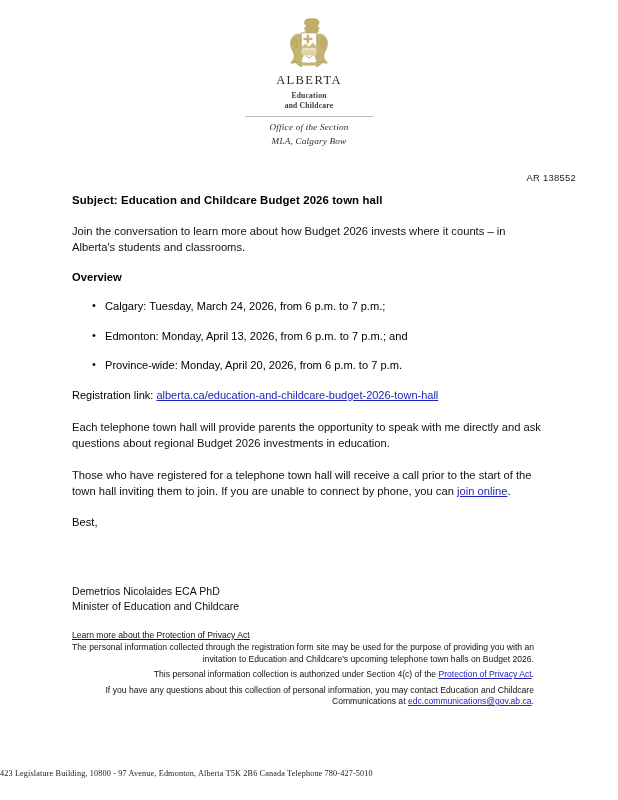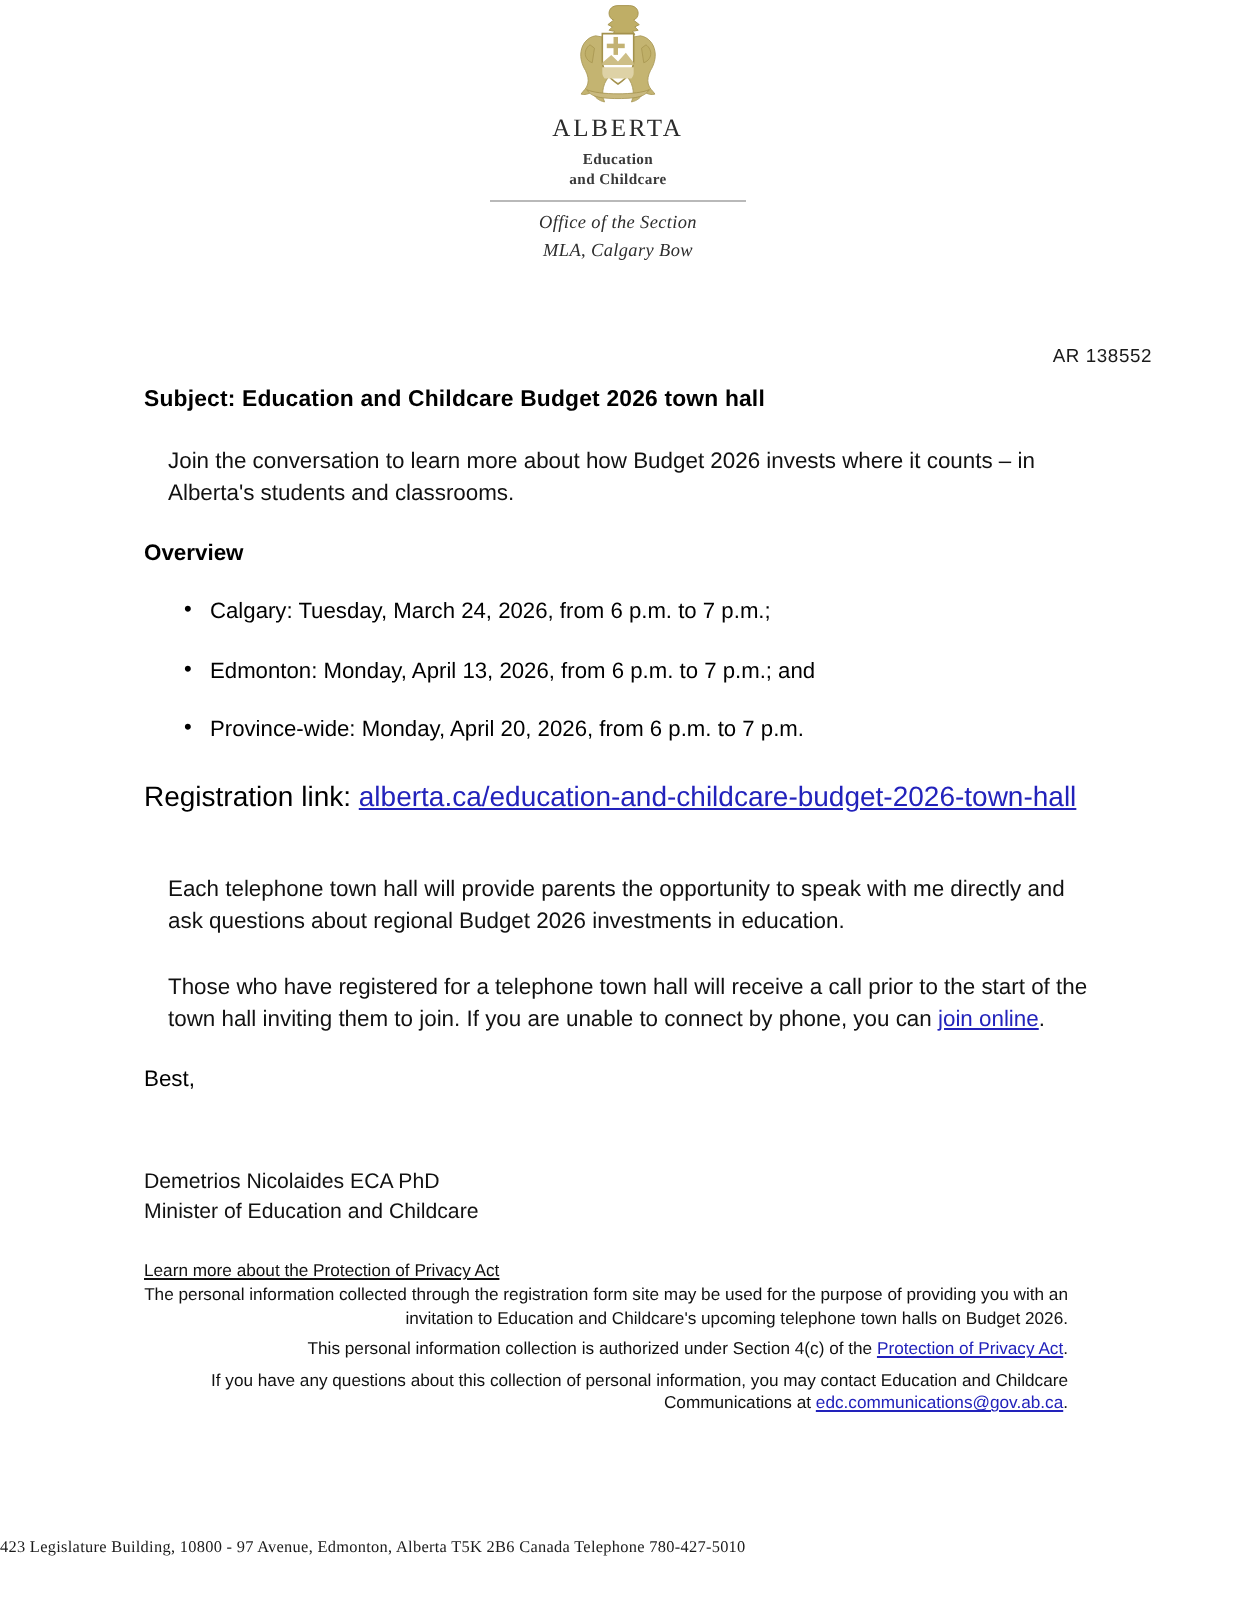--- a/index.html
+++ b/index.html
@@ -12,20 +12,21 @@
     height: 800px;
     position: relative;
     font-family: "Liberation Sans", sans-serif;
     color: #000000;
     overflow: hidden;
   }
 
   
   .letterhead {
     width: 100%;
+    padding-top: 16px;
     text-align: center;
   }
   .crest {
     width: 56px;
     height: 56px;
     margin: 0 auto 2px auto;
     display: block;
   }
   .brand-word {
     font-family: "Liberation Serif", serif;
@@ -80,21 +81,21 @@
   .h-sub {
     font-size: 11.4px;
     font-weight: bold;
     color: #000;
     margin: 0 0 17px 0;
     letter-spacing: .1px;
   }
   p.para {
     font-size: 11.2px;
     line-height: 1.45;
-    margin: 0 0 16px 12px;
+    margin: 0 0 16px 0;
     color: #111;
   }
   .h-overview {
     font-size: 11.2px;
     font-weight: bold;
     margin: 0 0 16px 0;
   }
   ul.dates {
     list-style: none;
     margin: 0 0 4px 0;
@@ -113,23 +114,23 @@
     position: absolute;
     left: 20px;
     top: -1px;
     font-size: 11px;
   }
   a.link {
     color: #2222bb;
     text-decoration: underline;
   }
   .reg-line {
-    font-size: 14px;
+    font-size: 11px;
     line-height: 1.45;
-    margin: 0 0 29px 0;
+    margin: 0 0 15px 0;
   }
   .sig-best {
     font-size: 11.2px;
     margin: 0;
   }
   .sig-block {
     position: absolute;
     top: 584px;
     left: 72px;
     font-size: 10.6px;

